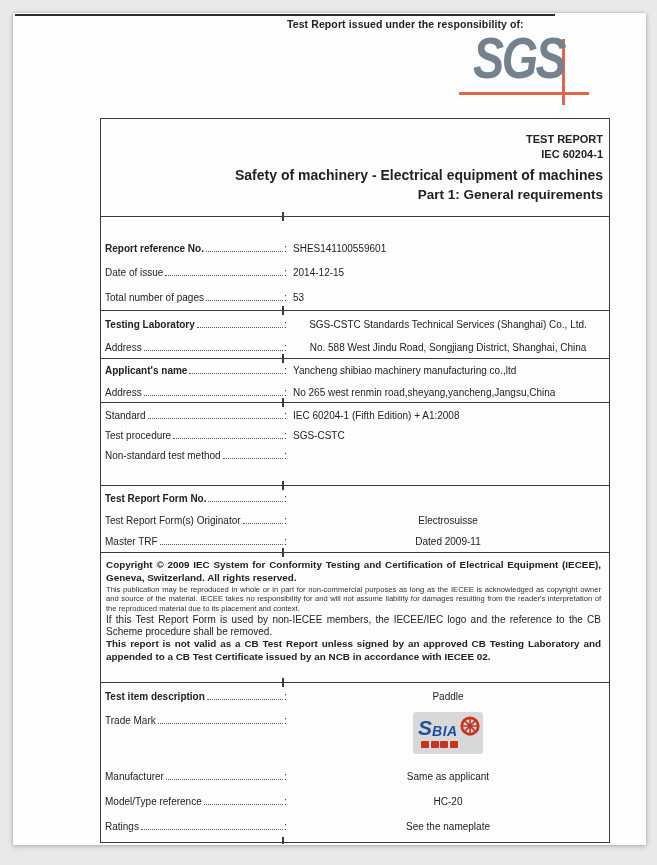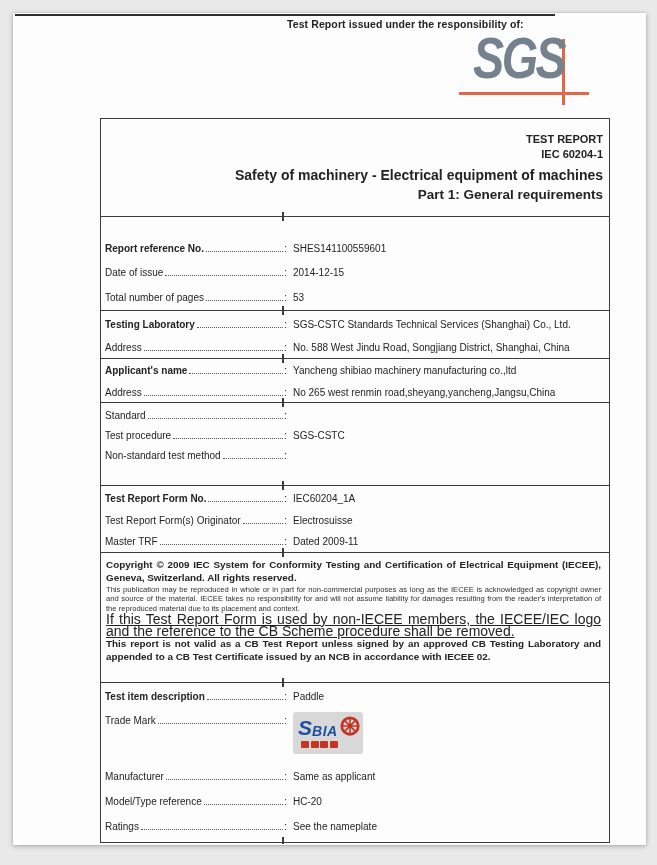--- a/index.html
+++ b/index.html
@@ -33,21 +33,21 @@
     font-size:57px;font-weight:bold;line-height:64px;letter-spacing:-3px;
     color:var(--sgs-gray);transform:scaleX(.82);transform-origin:left top;
   }
   
   .report-table{
     position:absolute;left:87px;top:105px;width:510px;
     border:1.8px solid var(--border-col);
     font-size:10px;
   }
   .section{position:relative;border-bottom:1.5px solid var(--border-col);padding:0 6px 0 4px;}
-  .section:last-child{border-bottom:none;}
+  .section:last-child{border-bottom:none;text-align:center;}
   
   .section::after{
     content:"";position:absolute;left:181px;bottom:-5px;width:1.5px;height:9px;
     background:var(--border-col);z-index:3;
   }
   .section:last-child::after{bottom:-2px;height:7px;}
   
   .s1{height:98px;padding-top:13px;text-align:right;}
   .s2{height:94px;padding-top:19px;}
   .s3{height:48px;padding-top:2px;}
@@ -57,41 +57,41 @@
   .s7{height:130px;padding:6px 8px 16px 5px;}
   .s8{height:159px;padding-top:2px;}
   
   .title-line{font-weight:bold;}
   .tl1,.tl2{font-size:11px;line-height:15px;}
   .tl3{font-size:14px;line-height:20px;margin-top:3px;}
   .tl4{font-size:13.5px;line-height:19px;}
   
   .row{display:flex;align-items:center;}
   .s2 .row{height:24.5px;}
-  .s3 .row{height:23px;}
+  .s3 .row{height:23px;text-align:center;}
   .s4 .row{height:21.5px;}
   .s5 .row{height:20.3px;}
-  .s6 .row{height:21.6px;}
+  .s6 .row{height:21.6px;text-align:center;}
   .s8 .row{height:25px;}
   .s8 .row:first-child{height:23px;}
   .s8 .row-trademark{height:56px;align-items:flex-start;}
   .sec-heading{font-weight:bold;height:21px;display:flex;align-items:center;}
   .lbl{display:flex;width:182px;flex:0 0 182px;align-items:baseline;}
   .row-trademark .lbl{padding-top:7px;}
   .lbl.b .lbl-t{font-weight:bold;}
   .lbl-t{white-space:nowrap;}
   .dots{flex:1;border-bottom:1.5px dotted #555;margin:0 1px 2px 2px;min-width:8px;}
   .colon{flex:0 0 auto;}
   .val{flex:1;padding-left:6px;}
   .row-trademark .val{padding-top:4px;}
   
   .cp{text-align:justify;}
   .cp-bold{font-size:9.9px;font-weight:bold;line-height:12.5px;margin-bottom:1px;}
   .cp-small{font-size:7.6px;line-height:9.3px;color:#313131;margin-bottom:1px;}
-  .cp-normal{font-size:14px;line-height:11.8px;text-decoration:underline;}
+  .cp-normal{font-size:10px;line-height:11.8px;}
   .cp-bold2{font-size:9.9px;font-weight:bold;line-height:12.3px;margin-top:1px;}
   
   .tm-wrap{position:relative;display:inline-block;}
   .tm-box{
     position:relative;width:70px;height:42px;background:var(--tm-bg);
     border-radius:3px;padding:3px 4px 2px 5px;overflow:hidden;
   }
   .tm-line1{display:flex;align-items:flex-end;height:24px;}
   .tm-s{color:var(--tm-blue);font-weight:bold;font-size:21px;line-height:22px;font-style:italic;}
   .tm-bia{color:var(--tm-blue);font-weight:bold;font-size:14px;line-height:16px;font-style:italic;letter-spacing:.5px;}
@@ -181,20 +181,21 @@
           <div class="val">No 265 west renmin road,sheyang,yancheng,Jangsu,China</div>
         </div>
       </div>
       <div class="section s5">
         <div class="row">
           <div class="lbl">
             <span class="lbl-t">Standard</span>
             <span class="dots"></span>
             <span class="colon">:</span>
           </div>
+          <div class="val">IEC 60204-1 (Fifth Edition) + A1:2008</div>
         </div>
         <div class="row">
           <div class="lbl">
             <span class="lbl-t">Test procedure</span>
             <span class="dots"></span>
             <span class="colon">:</span>
           </div>
           <div class="val">SGS-CSTC</div>
         </div>
         <div class="row">
@@ -205,21 +206,20 @@
           </div>
         </div>
       </div>
       <div class="section s6">
         <div class="row">
           <div class="lbl b">
             <span class="lbl-t">Test Report Form No.</span>
             <span class="dots"></span>
             <span class="colon">:</span>
           </div>
-          <div class="val">IEC60204_1A</div>
         </div>
         <div class="row">
           <div class="lbl">
             <span class="lbl-t">Test Report Form(s) Originator</span>
             <span class="dots"></span>
             <span class="colon">:</span>
           </div>
           <div class="val">Electrosuisse</div>
         </div>
         <div class="row">

